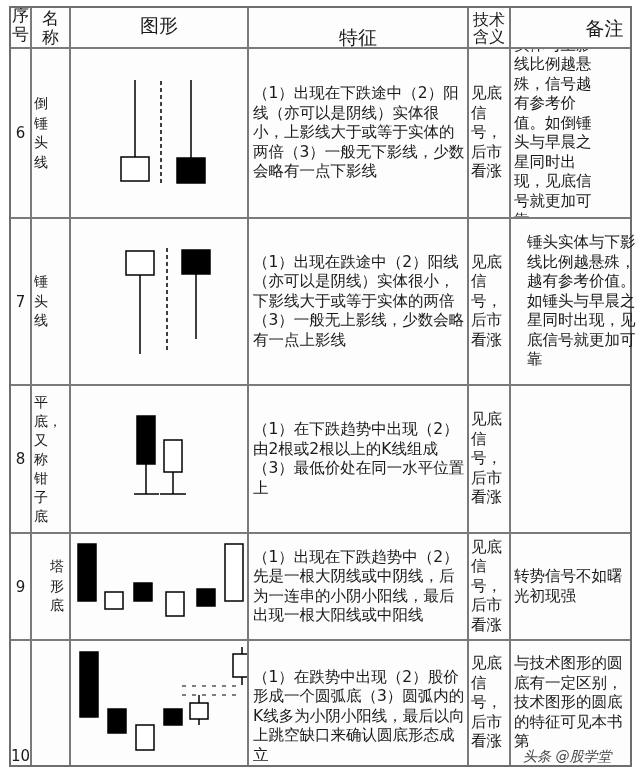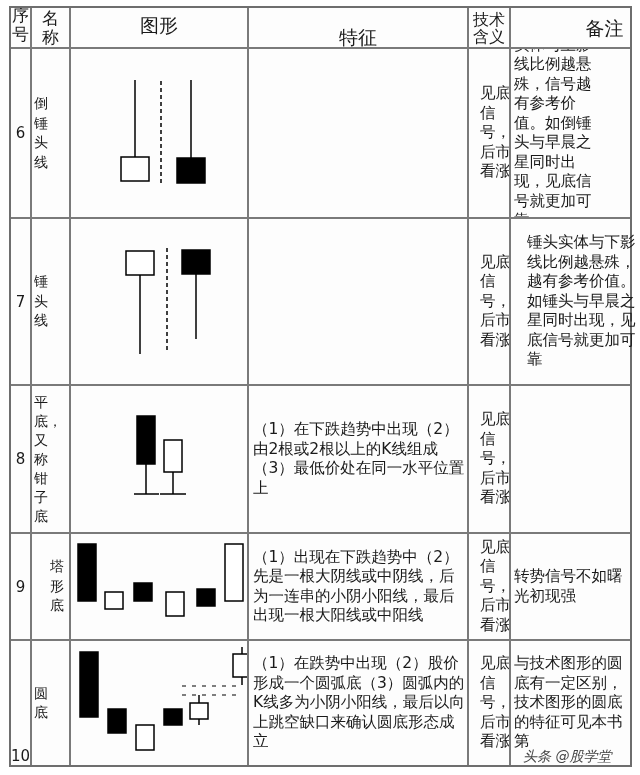--- a/index.html
+++ b/index.html
@@ -6,21 +6,21 @@
   body{width:640px;height:775px;position:relative;overflow:hidden;font-family:"DejaVu Sans","Liberation Sans",sans-serif;color:#1a1a1a;}
   .table{position:absolute;left:9px;top:6px;width:623px;height:761px;border:2px solid #6e6e6e;box-sizing:border-box;background:#fdfdfd;}
   .vline{position:absolute;top:0;bottom:0;width:2px;background:#7a7a7a;}
   .hline{position:absolute;left:0;right:0;height:2px;background:#7a7a7a;}
   .cell{position:absolute;box-sizing:border-box;display:flex;align-items:center;overflow:hidden;}
   .hdr{font-size:19px;line-height:20px;justify-content:center;text-align:center;}
   .hdr-stack{font-size:17px;line-height:19px;writing-mode:horizontal-tb;width:2em;word-break:break-all;text-align:center;}
   .num{font-size:15px;justify-content:center;}
   .vname{font-size:14px;line-height:19.5px;width:1em;word-break:break-all;margin-left:2px;text-align:right;}
   .feat{font-size:15.5px;line-height:19.5px;padding:0 2px 0 4px;}
-  .tech{font-size:15.5px;line-height:19.5px;width:2em;word-break:break-all;padding-left:11px;}
+  .tech{font-size:15.5px;line-height:19.5px;width:2em;word-break:break-all;padding-left:2px;}
   .note{font-size:15.5px;line-height:19.5px;padding:0 3px;word-break:break-all;}
   .watermark{position:absolute;left:523px;top:748px;font-size:14px;color:#444;font-style:italic;}
   svg{position:absolute;}
 </style>
 </head>
 <body>
 
 <div class="table">
 
   <div class="vline" style="left:19px"></div>
@@ -62,20 +62,23 @@
     </div>
   <div class="cell" style="left:60px;top:41px;width:176px;height:168px;">
     <svg width="176" height="168" viewBox="0 0 176 168" style="left:0;top:0">
       <line x1="64" y1="31" x2="64" y2="108" stroke="#000" stroke-width="1.5"></line>
       <rect x="50" y="108" width="28" height="24" fill="#fff" stroke="#000" stroke-width="1.5"></rect>
       <line x1="90" y1="32" x2="90" y2="136" stroke="#000" stroke-width="1.5" stroke-dasharray="4,3"></line>
       <line x1="120" y1="31" x2="120" y2="109" stroke="#000" stroke-width="1.5"></line>
       <rect x="106" y="109" width="28" height="25" fill="#000" stroke="#000" stroke-width="1.5"></rect>
     </svg>
   </div>
+  <div class="cell feat" style="left:238px;top:41px;width:218px;height:168px;">
+      <span>（1）出现在下跌途中（2）阳线（亦可以是阴线）实体很小，上影线大于或等于实体的两倍（3）一般无下影线，少数会略有一点下影线</span>
+    </div>
   <div class="cell tech" style="left:458px;top:41px;width:40px;height:168px;">
       <span>见底信号，后市看涨</span>
     </div>
   <div class="cell note" style="left:500px;top:41px;width:98px;height:168px;">
       <span>实体与上影线比例越悬殊，信号越有参考价值。如倒锤头与早晨之星同时出现，见底信号就更加可靠</span>
     </div>
 
   <div class="cell num" style="left:0;top:211px;width:19px;height:165px;">
       <span>7</span>
     </div>
@@ -84,20 +87,23 @@
     </div>
   <div class="cell" style="left:60px;top:211px;width:176px;height:165px;">
     <svg width="176" height="165" viewBox="0 0 176 165" style="left:0;top:0">
       <rect x="55" y="32" width="28" height="24" fill="#fff" stroke="#000" stroke-width="1.5"></rect>
       <line x1="69" y1="56" x2="69" y2="135" stroke="#000" stroke-width="1.5"></line>
       <line x1="96" y1="29" x2="96" y2="132" stroke="#000" stroke-width="1.5" stroke-dasharray="4,3"></line>
       <rect x="111" y="31" width="28" height="24" fill="#000" stroke="#000" stroke-width="1.5"></rect>
       <line x1="125" y1="55" x2="125" y2="120" stroke="#000" stroke-width="1.5"></line>
     </svg>
   </div>
+  <div class="cell feat" style="left:238px;top:211px;width:218px;height:165px;">
+      <span>（1）出现在跌途中（2）阳线（亦可以是阴线）实体很小，下影线大于或等于实体的两倍（3）一般无上影线，少数会略有一点上影线</span>
+    </div>
   <div class="cell tech" style="left:458px;top:211px;width:40px;height:165px;">
       <span>见底信号，后市看涨</span>
     </div>
   <div class="cell note" style="left:500px;top:211px;width:119px;height:165px;margin-left:13px;">
       <span>锤头实体与下影线比例越悬殊，越有参考价值。如锤头与早晨之星同时出现，见底信号就更加可靠</span>
     </div>
 
   <div class="cell num" style="left:0;top:378px;width:19px;height:146px;">
       <span>8</span>
     </div>
@@ -146,40 +152,37 @@
   <div class="cell tech" style="left:458px;top:526px;width:40px;height:105px;">
       <span>见底信号，后市看涨</span>
     </div>
   <div class="cell note" style="left:500px;top:526px;width:119px;height:105px;">
       <span>转势信号不如曙光初现强</span>
     </div>
 
   <div class="cell num" style="left:0;top:633px;width:19px;height:124px;align-items:flex-end;">
       <span>10</span>
     </div>
-  <div class="cell" style="left:21px;top:633px;width:37px;height:124px;">
-      <span class="vname">圆底</span>
-    </div>
   <div class="cell" style="left:60px;top:633px;width:176px;height:124px;">
     <svg width="176" height="124" viewBox="0 0 176 124" style="left:0;top:0">
       <rect x="9" y="11" width="18" height="65" fill="#000" stroke="#000" stroke-width="1.5"></rect>
       <rect x="37" y="68" width="18" height="24" fill="#000" stroke="#000" stroke-width="1.5"></rect>
       <rect x="65" y="84" width="18" height="25" fill="#fff" stroke="#000" stroke-width="1.5"></rect>
       <rect x="93" y="68" width="18" height="16" fill="#000" stroke="#000" stroke-width="1.5"></rect>
       <line x1="128" y1="54" x2="128" y2="62" stroke="#000" stroke-width="1.5"></line>
       <rect x="119" y="62" width="18" height="16" fill="#fff" stroke="#000" stroke-width="1.5"></rect>
       <line x1="128" y1="78" x2="128" y2="84" stroke="#000" stroke-width="1.5"></line>
       <line x1="111" y1="45" x2="170" y2="45" stroke="#000" stroke-width="1.2" stroke-dasharray="4,6"></line>
       <line x1="111" y1="54" x2="170" y2="54" stroke="#000" stroke-width="1.2" stroke-dasharray="4,6"></line>
       <line x1="171" y1="6" x2="171" y2="13" stroke="#000" stroke-width="1.5"></line>
       <rect x="162" y="13" width="18" height="23" fill="#fff" stroke="#000" stroke-width="1.5"></rect>
       <line x1="171" y1="36" x2="171" y2="44" stroke="#000" stroke-width="1.5"></line>
     </svg>
   </div>
-  <div class="cell feat" style="left:238px;top:633px;width:218px;height:124px;">
+  <div class="cell feat" style="left:238px;top:633px;width:218px;height:124px;align-items:flex-end;">
       <span>（1）在跌势中出现（2）股价形成一个圆弧底（3）圆弧内的K线多为小阴小阳线，最后以向上跳空缺口来确认圆底形态成立</span>
     </div>
   <div class="cell tech" style="left:458px;top:633px;width:40px;height:124px;">
       <span>见底信号，后市看涨</span>
     </div>
   <div class="cell note" style="left:500px;top:633px;width:119px;height:124px;">
       <span>与技术图形的圆底有一定区别，技术图形的圆底的特征可见本书第</span>
     </div>
 </div>
 

